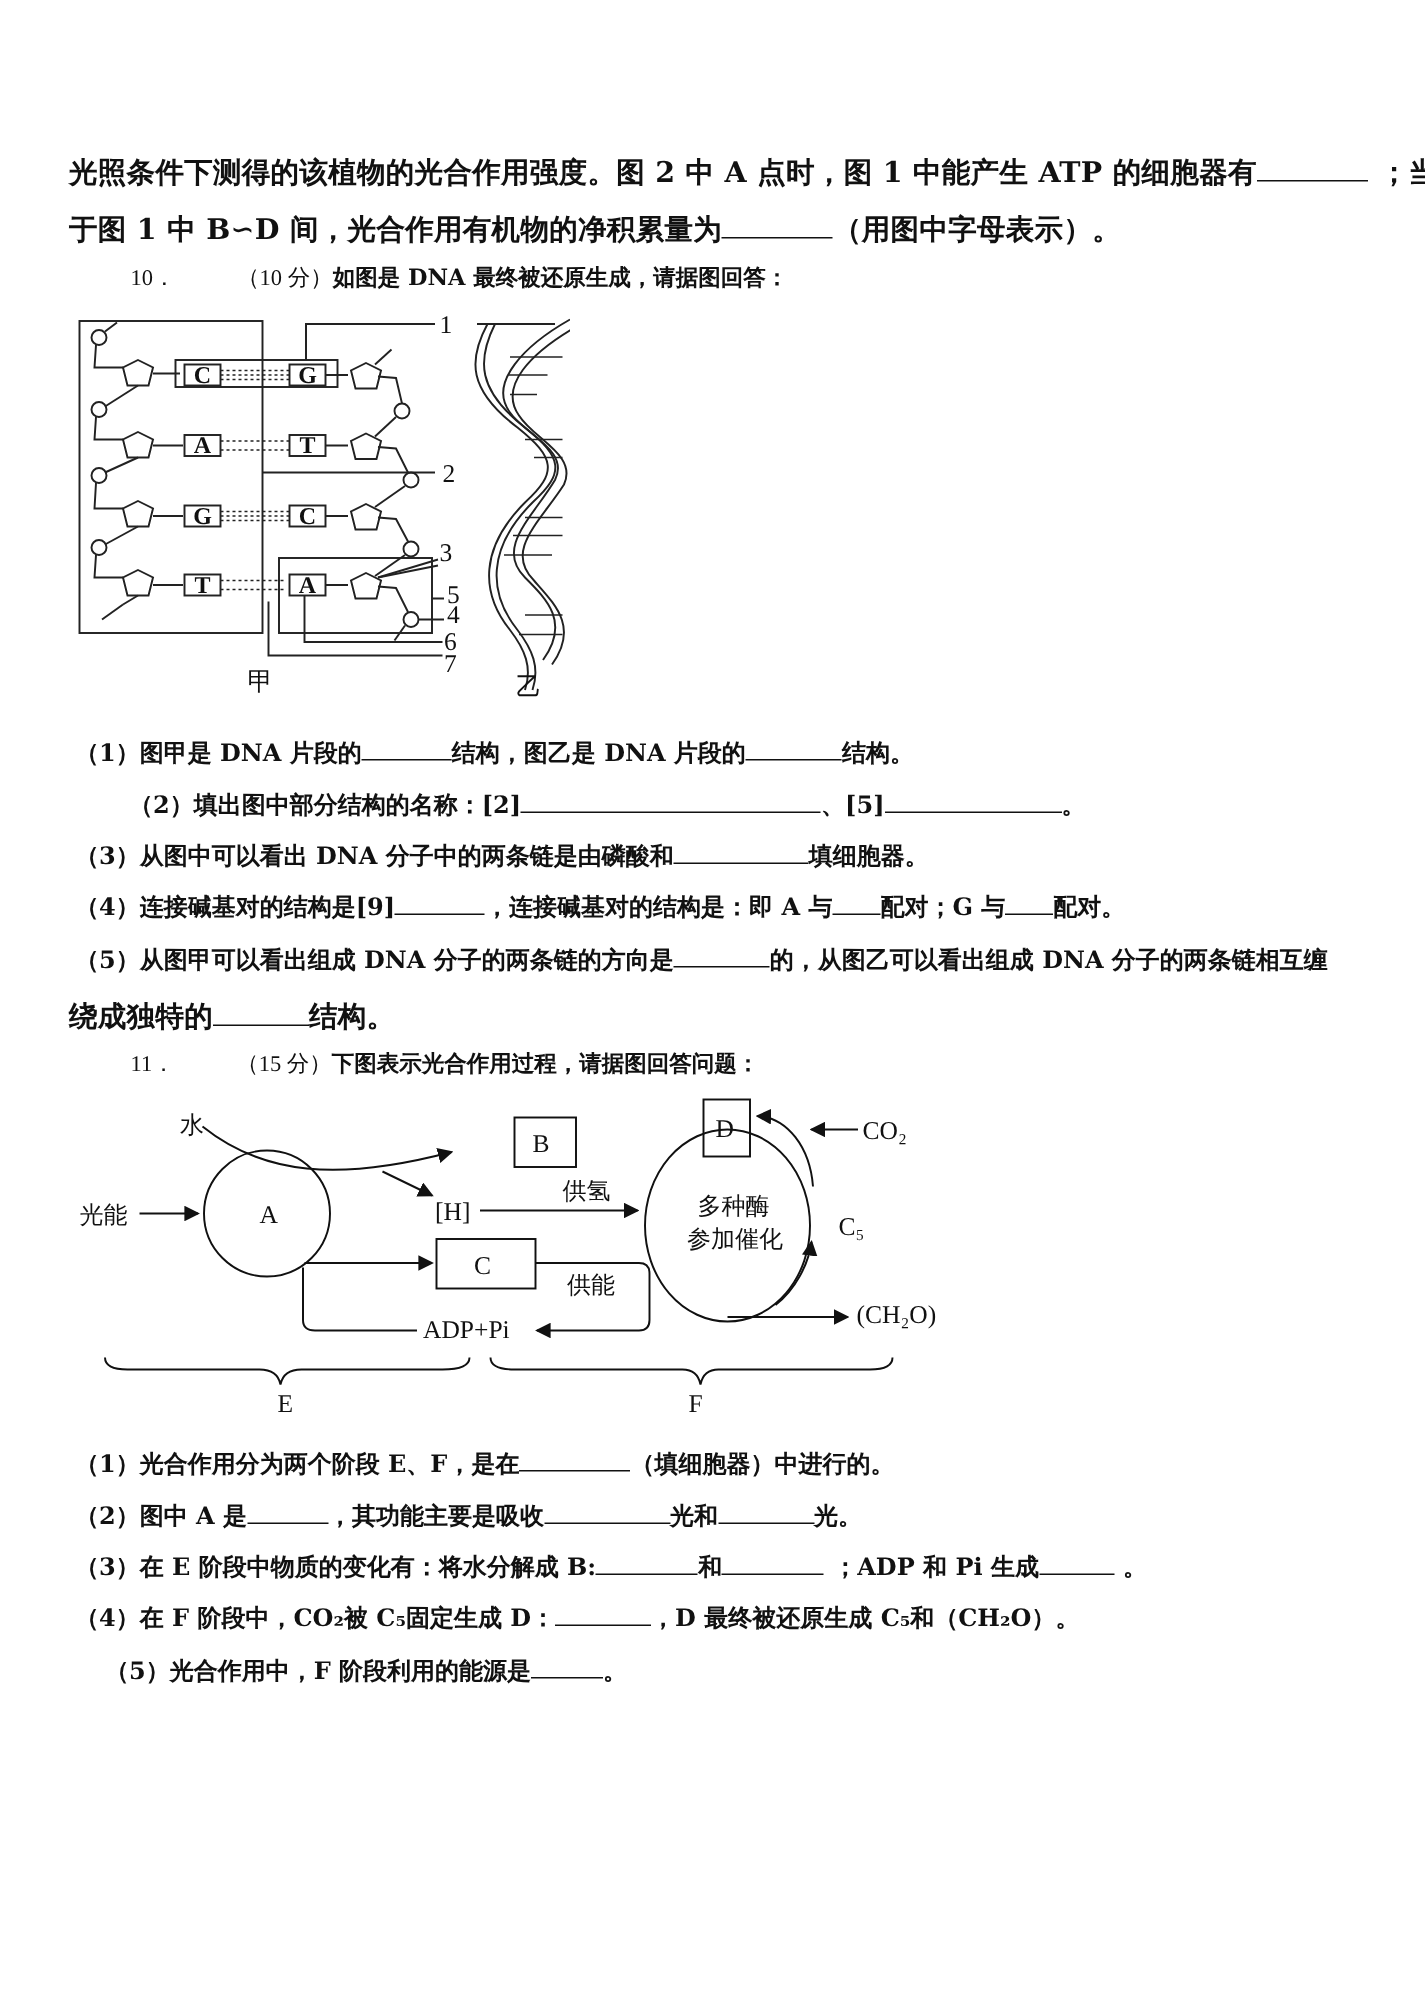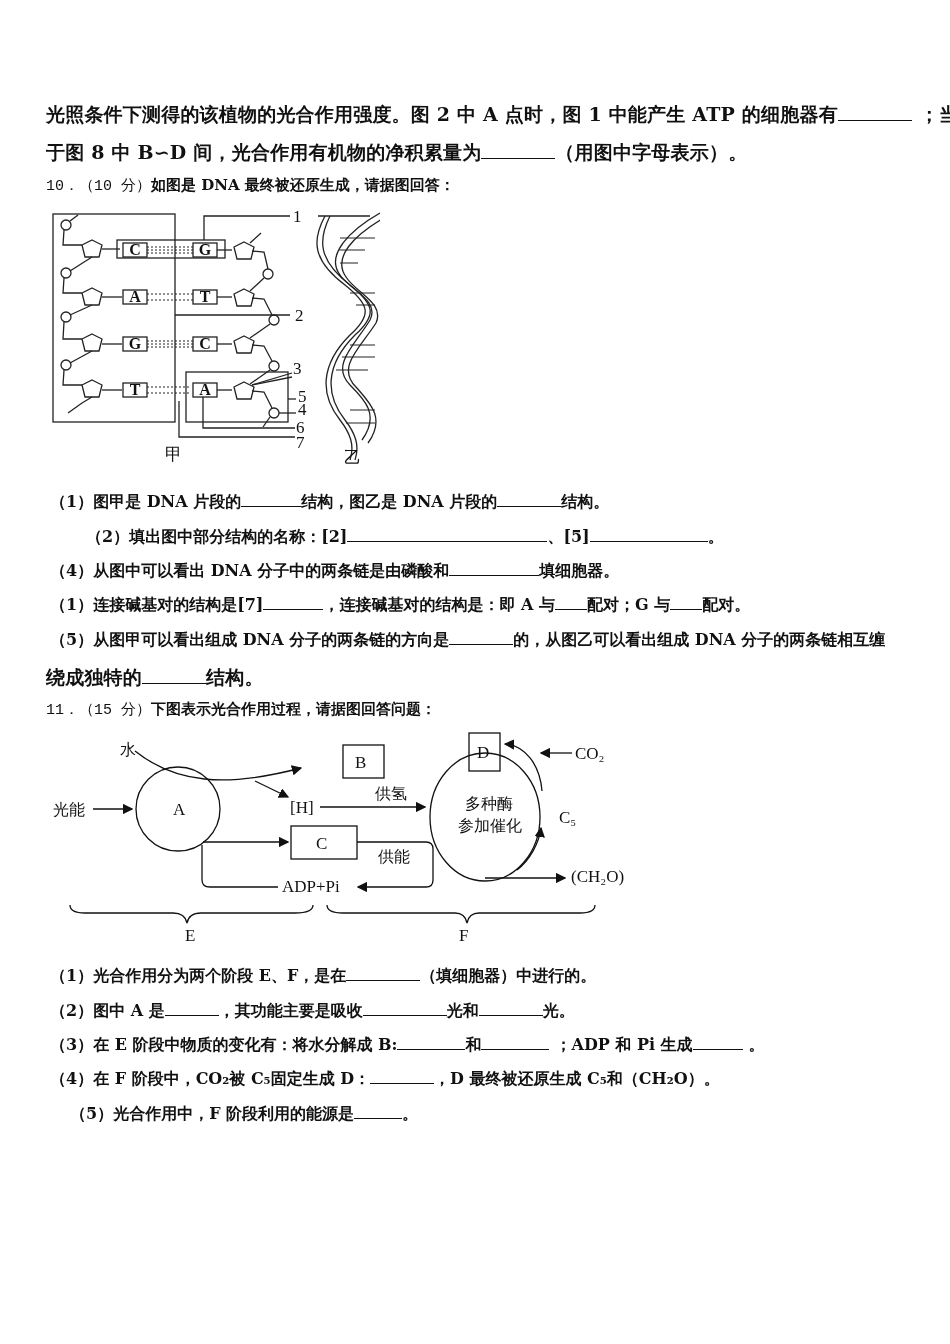--- a/index.html
+++ b/index.html
@@ -1,33 +1,33 @@
 <!DOCTYPE html>
 <html><head>
 <meta charset="utf-8">
 <style>
   html, body { margin: 0; padding: 0; background: #ffffff; }
   body { width: 950px; height: 1344px; position: relative; overflow: hidden;
          font-family: "DejaVu Serif", "Liberation Serif", serif; color: #111; }
   .line { position: absolute; left: 46px; font-size: 19px; font-weight: bold; white-space: nowrap; letter-spacing: 0.2px; }
   .qhead { position: absolute; left: 46px; font-size: 15px; white-space: nowrap; }
-  .qhead .num, .qhead .pts { font-weight: normal; font-family: Liberation Mono, monospace; }
+  .qhead .num, .qhead .pts { font-weight: normal; font-family: Liberation Serif, serif; margin-left: 41px; }
   .qhead .txt { font-weight: bold; }
   .sub { position: absolute; left: 50px; font-size: 16px; font-weight: bold; white-space: nowrap; }
   .blank { display: inline-block; border-bottom: 1.5px solid #111; height: 14px; vertical-align: baseline; }
   svg text { font-family: "Liberation Serif", "DejaVu Serif", serif; }
 </style>
 </head>
 <body>
 
 <div class="line" style="top:102px;">
   <span>光照条件下测得的该植物的光合作用强度。图 2 中 A 点时，图 1 中能产生 ATP 的细胞器有</span><span class="blank" style="width:74px"></span><span style="margin-left:8px">；当光照强度处</span>
 </div>
 <div class="line" style="top:140px;">
-  <span>于图 8 中 B∽D 间，光合作用有机物的净积累量为</span><span class="blank" style="width:74px"></span><span>（用图中字母表示）。</span>
+  <span>于图 1 中 B∽D 间，光合作用有机物的净积累量为</span><span class="blank" style="width:74px"></span><span>（用图中字母表示）。</span>
 </div>
 
 <div class="qhead" style="top:176px;">
   <span class="num">10．</span><span class="pts">（10 分）</span><span class="txt">如图是 DNA 最终被还原生成，请据图回答：</span>
 </div>
 
 <svg style="position:absolute; left:50px; top:205px;" width="330" height="262" viewBox="0 0 330 262">
   <g stroke="#222" stroke-width="1.3" fill="none">
 
     <rect x="3" y="9" width="122" height="208"></rect>
@@ -159,24 +159,24 @@
   </g>
 </svg>
 
 <div class="sub" style="top:492px;">
   <span>（1）图甲是 DNA 片段的</span><span class="blank" style="width:60px"></span><span>结构，图乙是 DNA 片段的</span><span class="blank" style="width:64px"></span><span>结构。</span>
 </div>
 <div class="sub" style="top:527px;margin-left:36px;">
   <span>（2）填出图中部分结构的名称：[2]</span><span class="blank" style="width:200px"></span><span>、[5]</span><span class="blank" style="width:118px"></span><span>。</span>
 </div>
 <div class="sub" style="top:561px;">
-  <span>（4）从图中可以看出 DNA 分子中的两条链是由磷酸和</span><span class="blank" style="width:90px"></span><span>填细胞器。</span>
+  <span>（3）从图中可以看出 DNA 分子中的两条链是由磷酸和</span><span class="blank" style="width:90px"></span><span>填细胞器。</span>
 </div>
 <div class="sub" style="top:595px;">
-  <span>（1）连接碱基对的结构是[7]</span><span class="blank" style="width:60px"></span><span>，连接碱基对的结构是：即 A 与</span><span class="blank" style="width:32px"></span><span>配对；G 与</span><span class="blank" style="width:32px"></span><span>配对。</span>
+  <span>（4）连接碱基对的结构是[9]</span><span class="blank" style="width:60px"></span><span>，连接碱基对的结构是：即 A 与</span><span class="blank" style="width:32px"></span><span>配对；G 与</span><span class="blank" style="width:32px"></span><span>配对。</span>
 </div>
 <div class="sub" style="top:630px;text-align:center;">
   <span>（5）从图甲可以看出组成 DNA 分子的两条链的方向是</span><span class="blank" style="width:64px"></span><span>的，从图乙可以看出组成 DNA 分子的两条链相互缠</span>
 </div>
 <div class="line" style="top:665px;">
   <span>绕成独特的</span><span class="blank" style="width:64px"></span><span>结构。</span>
 </div>
 
 <div class="qhead" style="top:700px;">
   <span class="num">11．</span><span class="pts">（15 分）</span><span class="txt">下图表示光合作用过程，请据图回答问题：</span>

